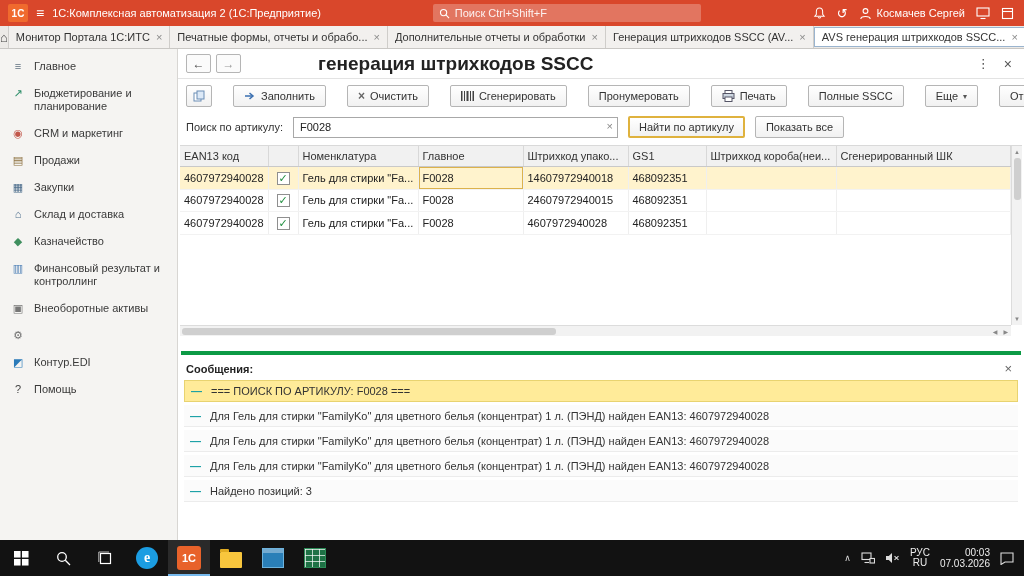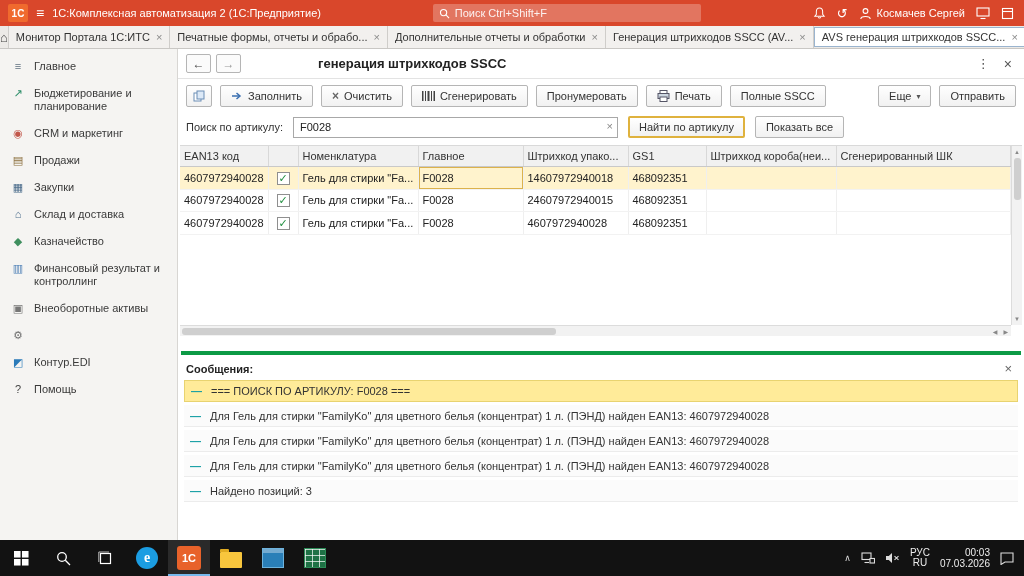--- a/index.html
+++ b/index.html
@@ -34,27 +34,27 @@
   .c0{color:#607080}.c1{color:#2f8f6b}.c2{color:#c2574b}.c3{color:#8a6d3b}.c4{color:#4a6b8a}
   .c5{color:#50708f}.c6{color:#3f8f5f}.c7{color:#4a7db5}.c8{color:#777}.c9{color:#707070}
   .c10{color:#2b7bb9}.c11{color:#444}
 
   .main { flex:1 1 auto; display:flex; flex-direction:column; background:#fff; min-width:0; }
 
   
   .form-header { height:30px; display:flex; align-items:center; padding:0 8px; gap:5px; border-bottom:1px solid #e3e3e3; flex:0 0 auto; }
   .nav-btn { width:25px; height:19px; border:1px solid #b5b5b5; background:#fbfbfb; border-radius:2px; font-size:12px; color:#444; display:flex; align-items:center; justify-content:center; cursor:pointer; font-family:inherit; }
   .nav-btn.fwd { color:#999; }
-  .form-title { font-size:13px; font-weight:bold; color:#222; margin-left:72px; white-space:nowrap; }
+  .form-title { font-size:19px; font-weight:bold; color:#222; margin-left:72px; white-space:nowrap; }
   .hdr-right { margin-left:auto; display:flex; align-items:center; gap:14px; padding-right:4px; }
   .kebab { font-size:13px; color:#555; cursor:pointer; }
   .close-form { font-size:14px; color:#555; cursor:pointer; }
 
   
-  .toolbar { display:flex; align-items:center; gap:8px; padding:6px 8px 5px 8px; flex:0 0 auto; }
+  .toolbar { display:flex; align-items:center; gap:21px; padding:6px 8px 5px 8px; flex:0 0 auto; }
   .btn { height:22px; display:inline-flex; align-items:center; gap:5px; padding:0 10px; background:linear-gradient(#ffffff,#f1f1f1); border:1px solid #b5b5b5; border-radius:2px; font-size:11px; color:#333; cursor:pointer; white-space:nowrap; font-family:inherit; }
   .btn.icon-btn { padding:0 6px; }
   .btn .x-ic { color:#666; font-weight:bold; font-size:12px; line-height:1; }
   .btn .chev { font-size:8px; color:#555; }
   .tb-spacer { margin-left:auto; }
   .find-btn { border:2px solid #dfb23e; padding:0 9px; }
 
   
   .search-row { display:flex; align-items:center; gap:10px; padding:4px 8px 7px 8px; flex:0 0 auto; }
   .search-label { color:#333; white-space:nowrap; }

